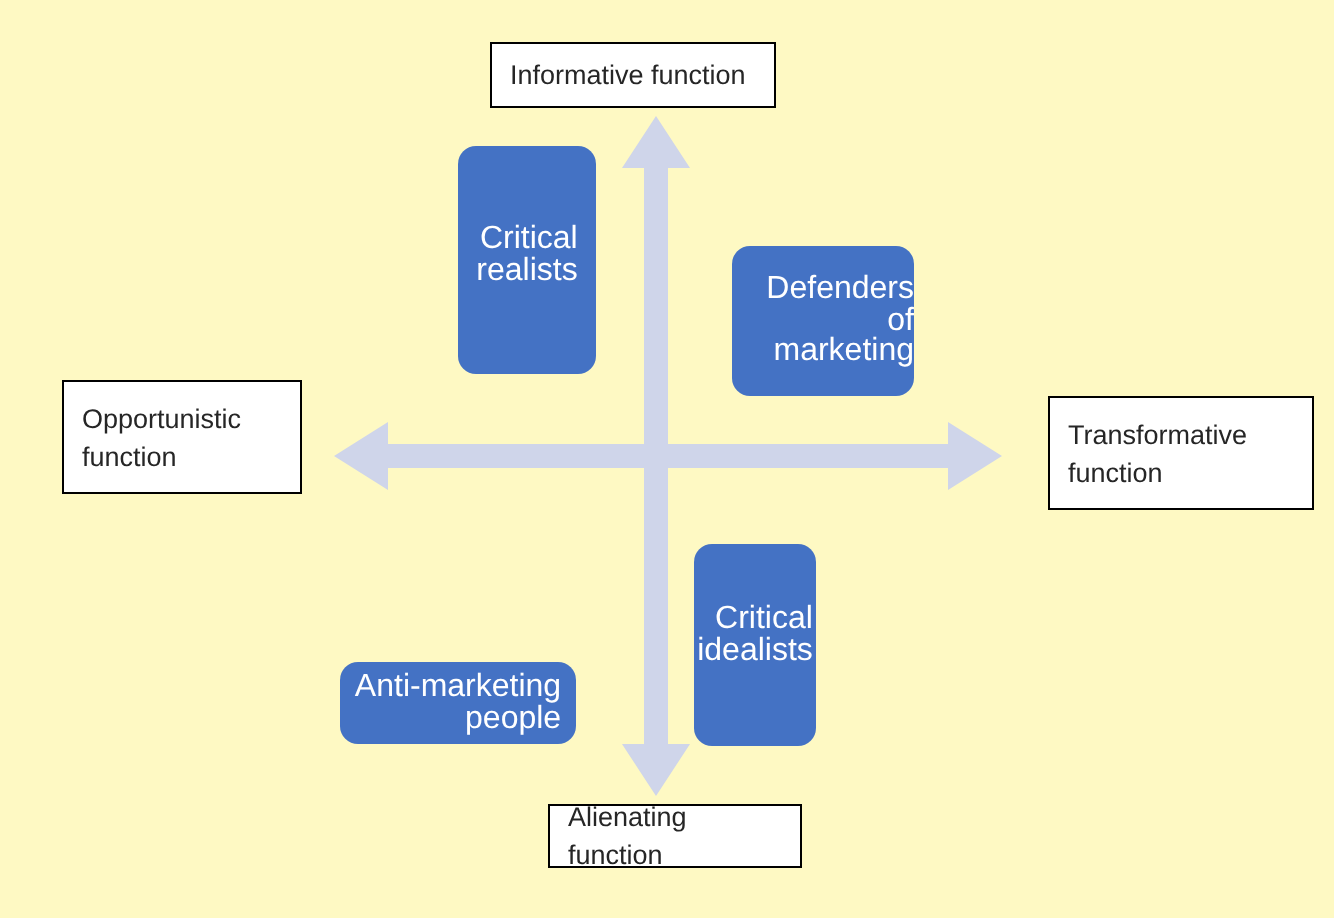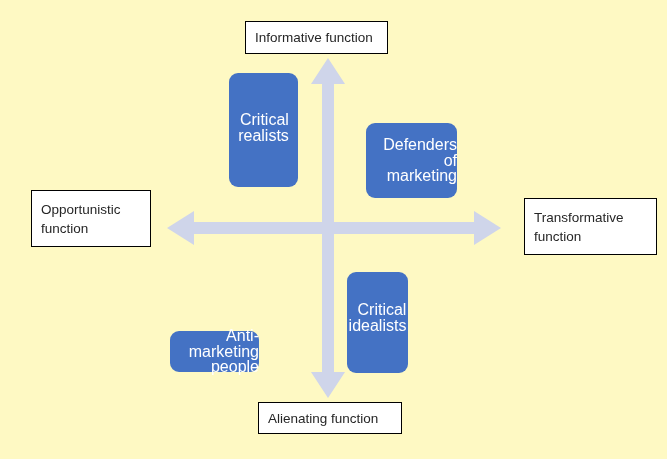--- a/index.html
+++ b/index.html
@@ -37,21 +37,21 @@
     line-height: 19px;
     display: flex;
     align-items: center;
     padding: 4px 9px;
     white-space: pre-line;
   }
 
   #label-informative { left: 245px; top: 21px;  width: 143px; height: 33px; }
   #label-opportunistic { left: 31px; top: 190px; width: 120px; height: 57px; }
   #label-transformative { left: 524px; top: 198px; width: 133px; height: 57px; }
-  #label-alienating { left: 258px; top: 402px; width: 144px; height: 32px; }
+  #label-alienating { left: 274px; top: 402px; width: 127px; height: 32px; }
 
   
   .blue-box {
     position: absolute;
     box-sizing: border-box;
     background: #4472C4;
     border-radius: 9px;
     color: #ffffff;
     font-size: 16px;
     line-height: 15.5px;
@@ -69,21 +69,21 @@
   #box-defenders {
     left: 366px; top: 123px; width: 91px; height: 75px;
     align-items: center;
   }
   #box-critical-idealists {
     left: 347px; top: 272px; width: 61px; height: 101px;
     align-items: flex-start;
     padding-top: 30px;
   }
   #box-anti-marketing {
-    left: 170px; top: 331px; width: 89px; height: 41px;
+    left: 170px; top: 331px; width: 118px; height: 41px;
     align-items: center;
   }
 </style>
 </head>
 <body>
 
 <div id="canvas">
 
   <svg class="axis-svg" viewBox="0 0 667 459" xmlns="http://www.w3.org/2000/svg">
 

